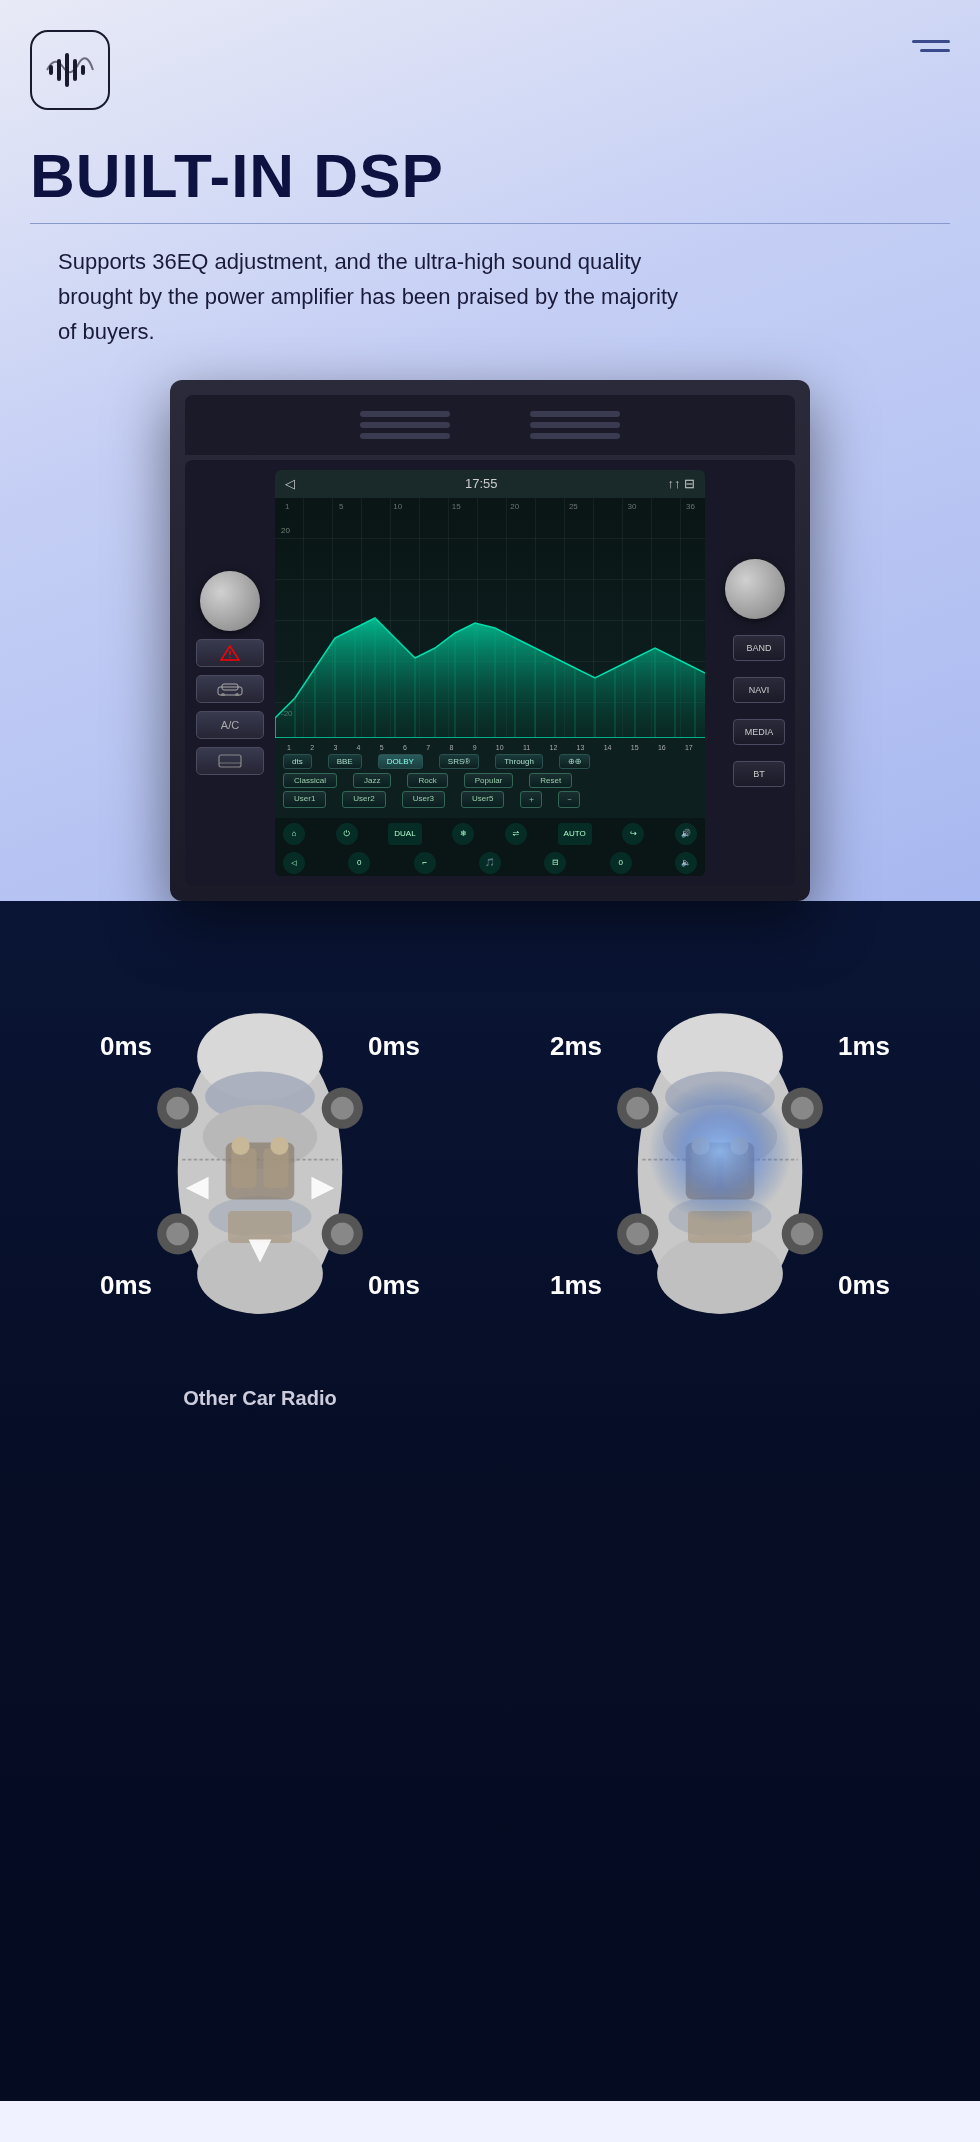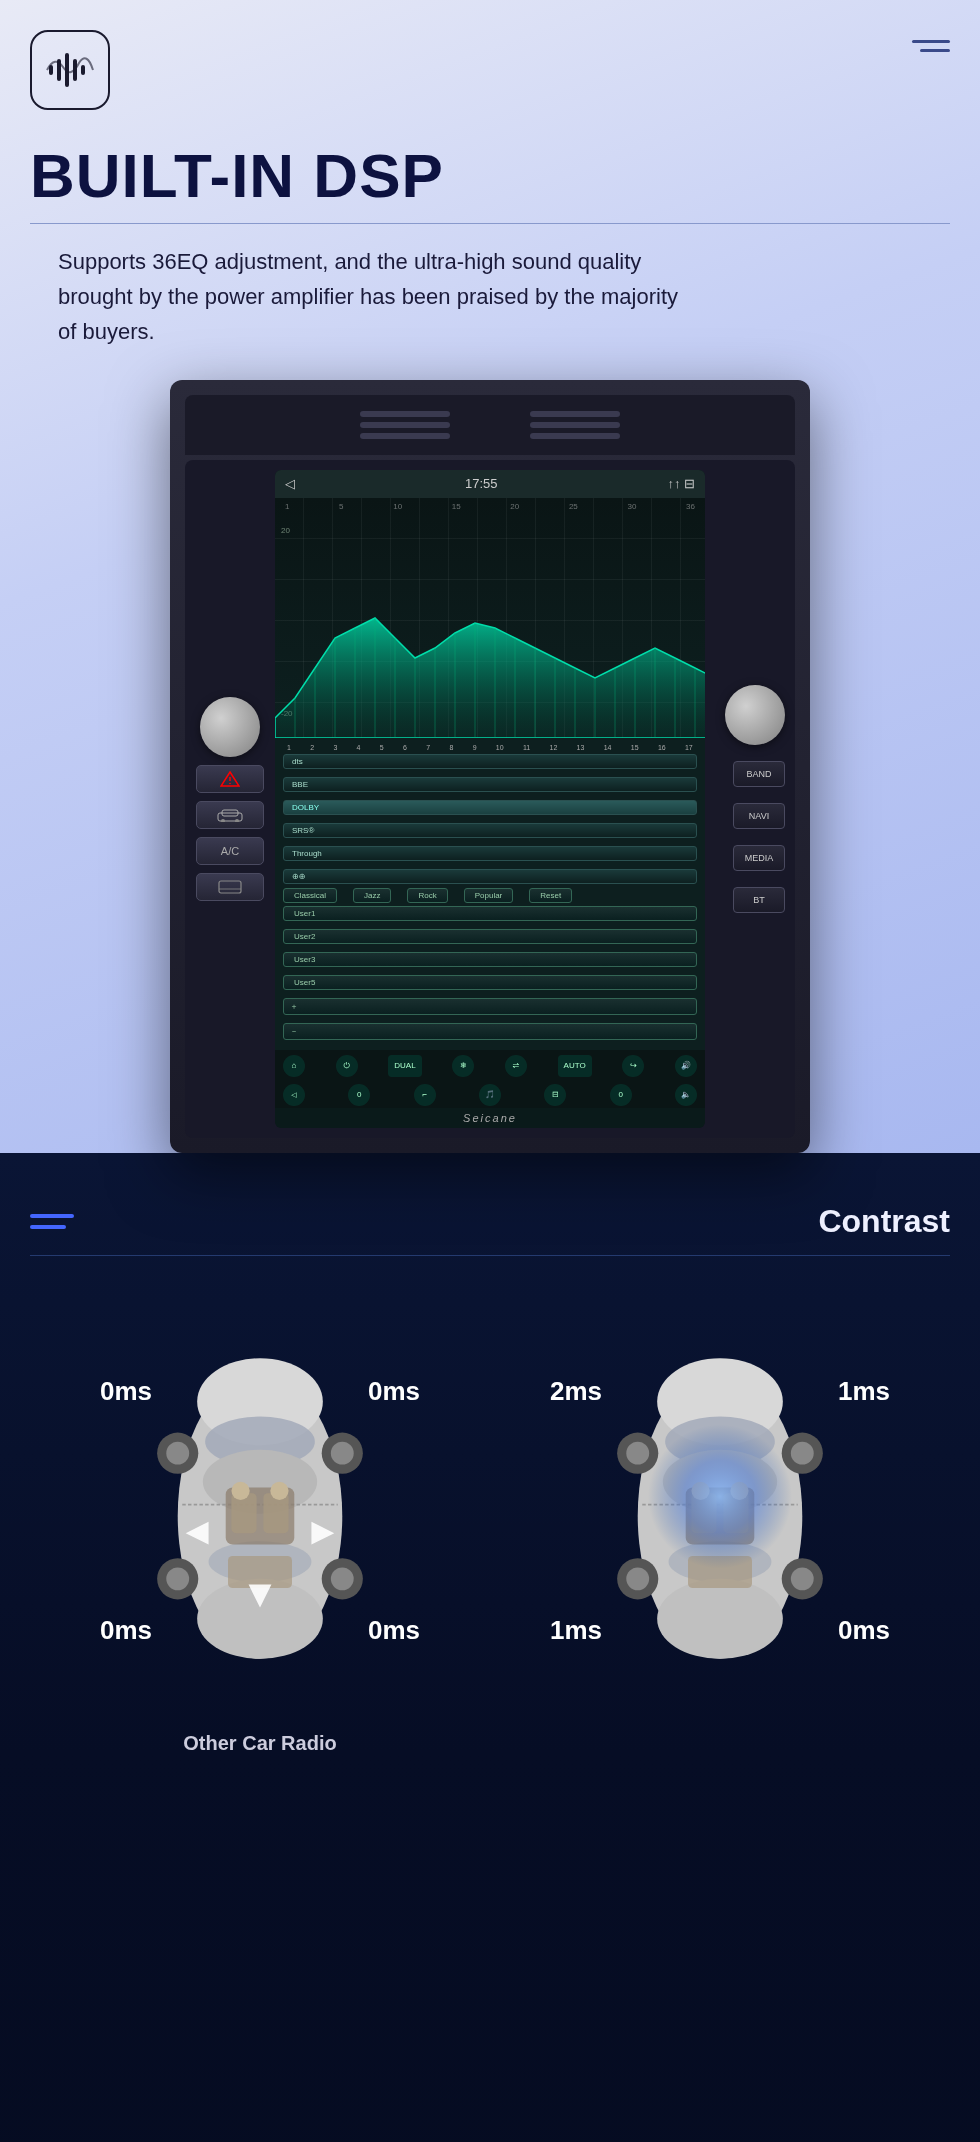--- a/index.html
+++ b/index.html
@@ -215,24 +215,23 @@
       color: rgba(200,200,200,0.5);
     }
 
     .eq-controls {
       background: #0d1f1f;
       padding: 6px 8px;
     }
 
     .eq-row {
       display: flex;
-      gap: 8px;
+      gap: 16px;
       margin-bottom: 4px;
       flex-wrap: wrap;
-      flex-direction: column;
     }
 
     .eq-btn {
       padding: 2px 8px;
       background: linear-gradient(180deg, #1a3a3a, #0d2020);
       border: 1px solid #2a5050;
       border-radius: 3px;
       font-size: 8px;
       color: #aaddcc;
     }
@@ -595,44 +594,36 @@
           <div style="display:flex;justify-content:space-between;padding:2px 8px;background:#0a1515;">
             <div class="bottom-btn" style="font-size:7px;">◁</div>
             <div class="bottom-btn" style="font-size:8px;">0</div>
             <div class="bottom-btn">⌐</div>
             <div class="bottom-btn">🎵</div>
             <div class="bottom-btn">⊟</div>
             <div class="bottom-btn" style="font-size:8px;">0</div>
             <div class="bottom-btn">🔈</div>
           </div>
 
-          <div class="brand-label">Seicane</div>
         </div>
 
         <div class="right-controls">
           <div class="right-knob"></div>
           <div class="side-btn">BAND</div>
           <div class="side-btn">NAVI</div>
           <div class="side-btn">MEDIA</div>
           <div class="side-btn">BT</div>
         </div>
       </div>
     </div>
   </div>
 </div>
 
 <div class="bottom-section">
 
-  <div class="contrast-header">
-    <div class="contrast-lines">
-      <span></span>
-      <span></span>
-    </div>
-    <div class="contrast-title">Contrast</div>
-  </div>
 
   <div class="car-comparison-wrapper">
 
     <div class="car-comparison">
 
       <div style="position:relative;width:300px;height:420px;">
         <span class="delay-label lbl-tl">0ms</span>
         <span class="delay-label lbl-tr">0ms</span>
 
         <div style="position:absolute;top:60px;left:20px;width:260px;height:320px;">

